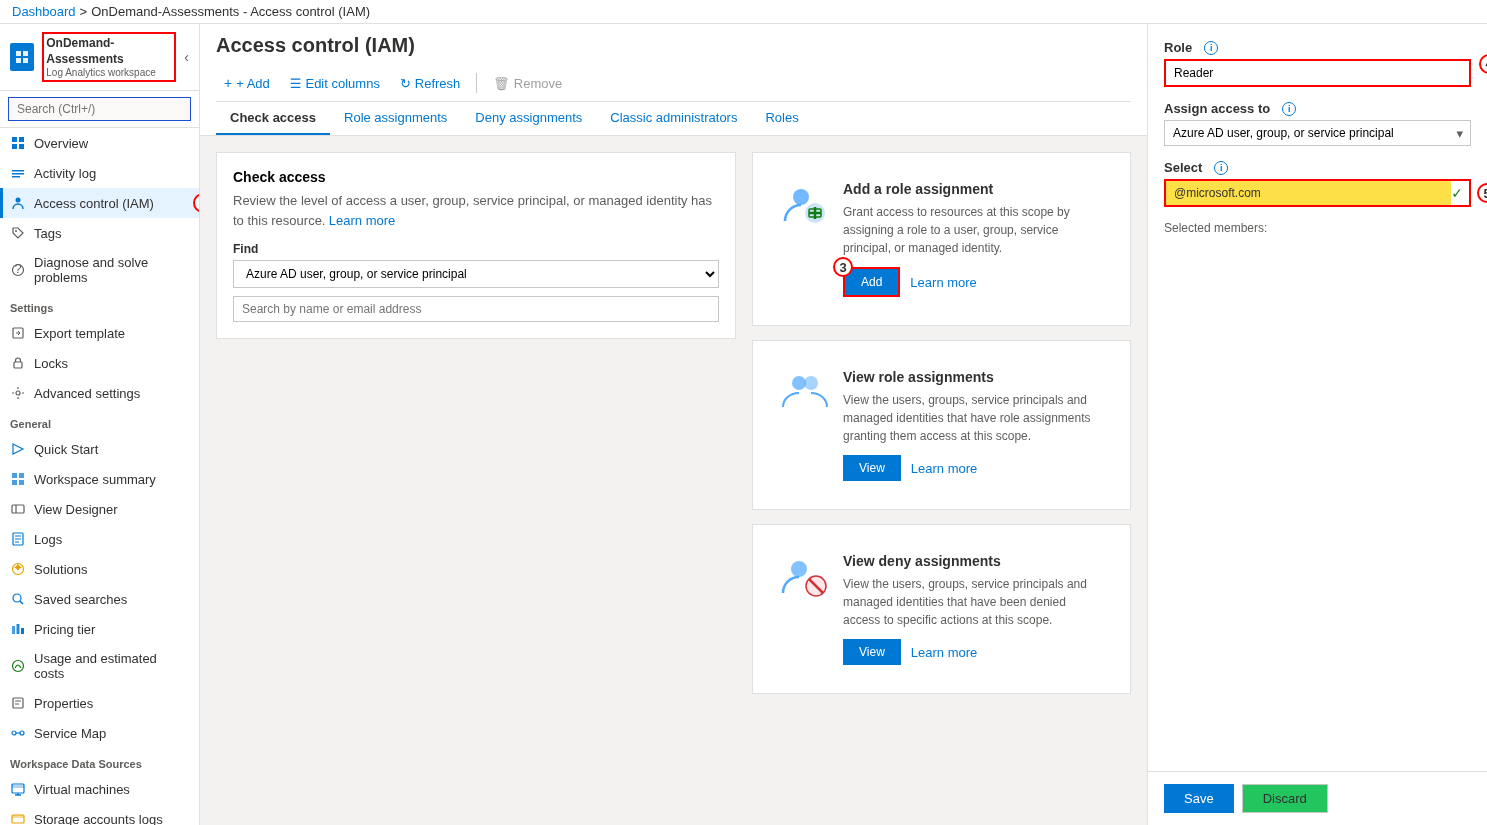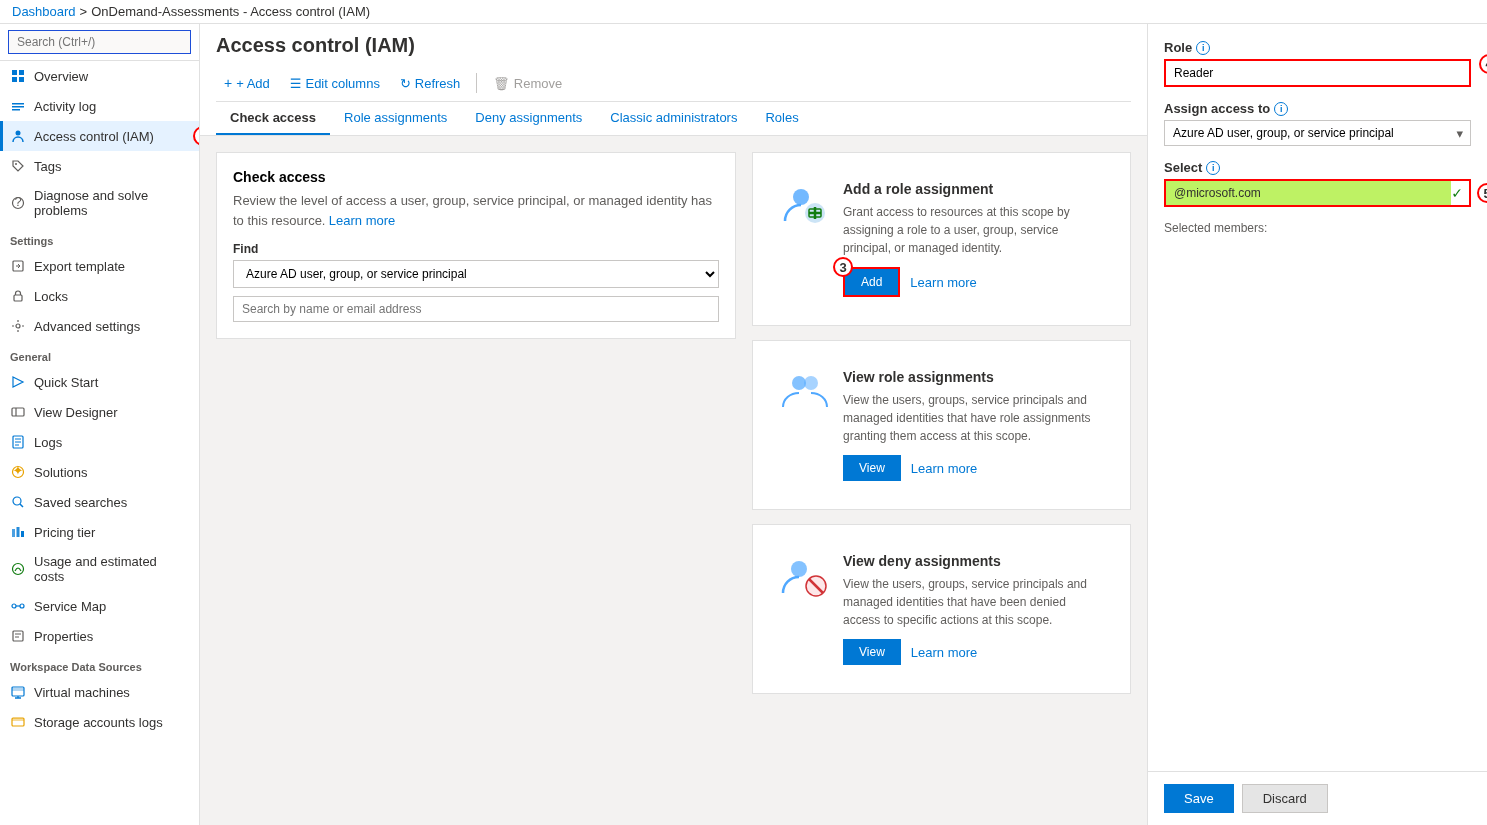--- a/index.html
+++ b/index.html
@@ -182,21 +182,21 @@
     }
     .right-panel-header {
       display: flex; align-items: center; justify-content: space-between;
       padding: 12px 16px; border-bottom: 1px solid #e0e0e0;
     }
     .right-panel-title { font-size: 16px; font-weight: 600; color: #323130; }
     .close-btn { background: none; border: none; cursor: pointer; font-size: 16px; color: #605e5c; }
     .right-panel-body { flex: 1; padding: 16px; overflow-y: auto; }
     .field-label {
       font-size: 12px; font-weight: 600; color: #323130; margin-bottom: 4px;
-      display: flex; align-items: center; gap: 4px;
+      display: flex; align-items: center; gap: 12px;
     }
     .select-wrapper {
       position: relative; margin-bottom: 14px;
     }
     .select-wrapper select {
       width: 100%; border: 1px solid #c8c6c4; padding: 5px 8px;
       font-size: 12px; background: #fff; cursor: pointer;
       appearance: none; outline: none;
     }
     .select-wrapper::after {
@@ -210,35 +210,35 @@
       width: 100%; border: none; padding: 5px 8px;
       font-size: 12px; background: #fff; cursor: pointer;
       appearance: none; outline: none;
     }
     .select-input-wrapper {
       border: 2px solid #ff0000; margin-bottom: 14px; position: relative;
       display: flex; align-items: center;
     }
     .select-input-wrapper input {
       width: 100%; border: none; padding: 5px 8px;
-      font-size: 12px; background: #bef264; outline: none;
+      font-size: 12px; background: #fde047; outline: none;
       color: #323130;
     }
     .select-input-wrapper .check-icon { color: #107c10; margin-right: 6px; font-size: 14px; }
     .selected-members-label { font-size: 12px; color: #605e5c; margin-top: 8px; }
     .right-panel-footer {
       padding: 12px 16px; border-top: 1px solid #e0e0e0;
       display: flex; gap: 8px;
     }
     .btn-save {
       background: #0078d4; color: #fff; border: none;
       padding: 6px 20px; cursor: pointer; font-size: 13px;
     }
     .btn-discard {
-      background: #e5e5e5; color: #323130; border: 1px solid #c8c6c4;
+      background: #22c55e; color: #323130; border: 1px solid #c8c6c4;
       padding: 6px 20px; cursor: pointer; font-size: 13px;
     }
 
     .red-circle {
       width: 20px; height: 20px;
       background: #fff; border: 2px solid #ff0000;
       border-radius: 50%; display: flex; align-items: center; justify-content: center;
       font-size: 11px; font-weight: 700; color: #323130;
     }
 
@@ -255,20 +255,36 @@
 <div class="breadcrumb-bar">
   <span style="color:#0078d4;cursor:pointer">Dashboard</span>
   <span>&gt;</span>
   <span style="color:#323130">OnDemand-Assessments - Access control (IAM)</span>
 </div>
 
 <div class="main-layout">
 
   <div class="sidebar">
 
+    <div class="workspace-header" style="position:relative;">
+      <div class="workspace-icon">
+        <svg width="18" height="18" viewBox="0 0 18 18" fill="none">
+          <rect width="18" height="18" fill="#0078d4"></rect>
+          <rect x="3" y="3" width="5" height="5" fill="#fff" opacity="0.9"></rect>
+          <rect x="10" y="3" width="5" height="5" fill="#fff" opacity="0.9"></rect>
+          <rect x="3" y="10" width="5" height="5" fill="#fff" opacity="0.9"></rect>
+          <rect x="10" y="10" width="5" height="5" fill="#fff" opacity="0.9"></rect>
+        </svg>
+      </div>
+      <div style="border:2px solid red;padding:2px;">
+        <div class="workspace-name">OnDemand-Assessments</div>
+        <div class="workspace-sub">Log Analytics workspace</div>
+      </div>
+      <div class="sidebar-collapse">‹</div>
+    </div>
 
     <div class="sidebar-search">
       <input type="text" placeholder="Search (Ctrl+/)" style="">
     </div>
 
     <div class="sidebar-item">
       <span class="sidebar-icon">
         <svg width="14" height="14" viewBox="0 0 14 14">
             <rect x="1" y="1" width="5" height="5" fill="#0078d4"></rect>
             <rect x="8" y="1" width="5" height="5" fill="#0078d4"></rect>
@@ -356,20 +372,31 @@
       <span class="sidebar-icon">
         <svg width="14" height="14" viewBox="0 0 14 14">
             <polygon points="2,2 12,7 2,12" fill="none" stroke="#0078d4" stroke-width="1.2"></polygon>
           </svg>
       </span>
       <span>Quick Start</span>
     </div>
     <div class="sidebar-item">
       <span class="sidebar-icon">
         <svg width="14" height="14" viewBox="0 0 14 14">
+            <rect x="1" y="1" width="5" height="5" fill="#0078d4" opacity="0.7"></rect>
+            <rect x="8" y="1" width="5" height="5" fill="#0078d4" opacity="0.7"></rect>
+            <rect x="1" y="8" width="5" height="5" fill="#0078d4" opacity="0.7"></rect>
+            <rect x="8" y="8" width="5" height="5" fill="#0078d4" opacity="0.7"></rect>
+          </svg>
+      </span>
+      <span>Workspace summary</span>
+    </div>
+    <div class="sidebar-item">
+      <span class="sidebar-icon">
+        <svg width="14" height="14" viewBox="0 0 14 14">
             <rect x="1" y="3" width="12" height="8" rx="1" fill="none" stroke="#605e5c" stroke-width="1.2"></rect>
             <line x1="5" y1="3" x2="5" y2="11" stroke="#605e5c" stroke-width="1.2"></line>
           </svg>
       </span>
       <span>View Designer</span>
     </div>
     <div class="sidebar-item">
       <span class="sidebar-icon">
         <svg width="14" height="14" viewBox="0 0 14 14">
             <rect x="2" y="1" width="10" height="12" rx="1" fill="none" stroke="#0078d4" stroke-width="1.2"></rect>
@@ -413,36 +440,36 @@
         <svg width="14" height="14" viewBox="0 0 14 14">
             <circle cx="7" cy="7" r="5.5" fill="none" stroke="#107c10" stroke-width="1.2"></circle>
             <path d="M4 9 Q7 3 10 9" fill="none" stroke="#107c10" stroke-width="1.2"></path>
           </svg>
       </span>
       <span>Usage and estimated costs</span>
     </div>
     <div class="sidebar-item">
       <span class="sidebar-icon">
         <svg width="14" height="14" viewBox="0 0 14 14">
+            <rect x="2" y="2" width="10" height="10" rx="1" fill="none" stroke="#605e5c" stroke-width="1.2"></rect>
+            <line x1="4" y1="5" x2="10" y2="5" stroke="#605e5c" stroke-width="1"></line>
+            <line x1="4" y1="8" x2="8" y2="8" stroke="#605e5c" stroke-width="1"></line>
+          </svg>
+      </span>
+      <span>Properties</span>
+    </div>
+    <div class="sidebar-item">
+      <span class="sidebar-icon">
+        <svg width="14" height="14" viewBox="0 0 14 14">
             <circle cx="3" cy="7" r="2" fill="none" stroke="#0078d4" stroke-width="1.2"></circle>
             <circle cx="11" cy="7" r="2" fill="none" stroke="#0078d4" stroke-width="1.2"></circle>
             <line x1="5" y1="7" x2="9" y2="7" stroke="#0078d4" stroke-width="1.2"></line>
           </svg>
       </span>
       <span>Service Map</span>
-    </div>
-    <div class="sidebar-item">
-      <span class="sidebar-icon">
-        <svg width="14" height="14" viewBox="0 0 14 14">
-            <rect x="2" y="2" width="10" height="10" rx="1" fill="none" stroke="#605e5c" stroke-width="1.2"></rect>
-            <line x1="4" y1="5" x2="10" y2="5" stroke="#605e5c" stroke-width="1"></line>
-            <line x1="4" y1="8" x2="8" y2="8" stroke="#605e5c" stroke-width="1"></line>
-          </svg>
-      </span>
-      <span>Properties</span>
     </div>
 
     <div class="sidebar-section-label">Workspace Data Sources</div>
     <div class="sidebar-item">
       <span class="sidebar-icon">
         <svg width="14" height="14" viewBox="0 0 14 14">
             <rect x="1" y="2" width="12" height="9" rx="1" fill="none" stroke="#0078d4" stroke-width="1.2"></rect>
             <rect x="1" y="3" width="12" height="3" fill="#0078d4" opacity="0.3"></rect>
             <line x1="4" y1="13" x2="10" y2="13" stroke="#0078d4" stroke-width="1.5"></line>
             <line x1="7" y1="11" x2="7" y2="13" stroke="#0078d4" stroke-width="1.2"></line>

